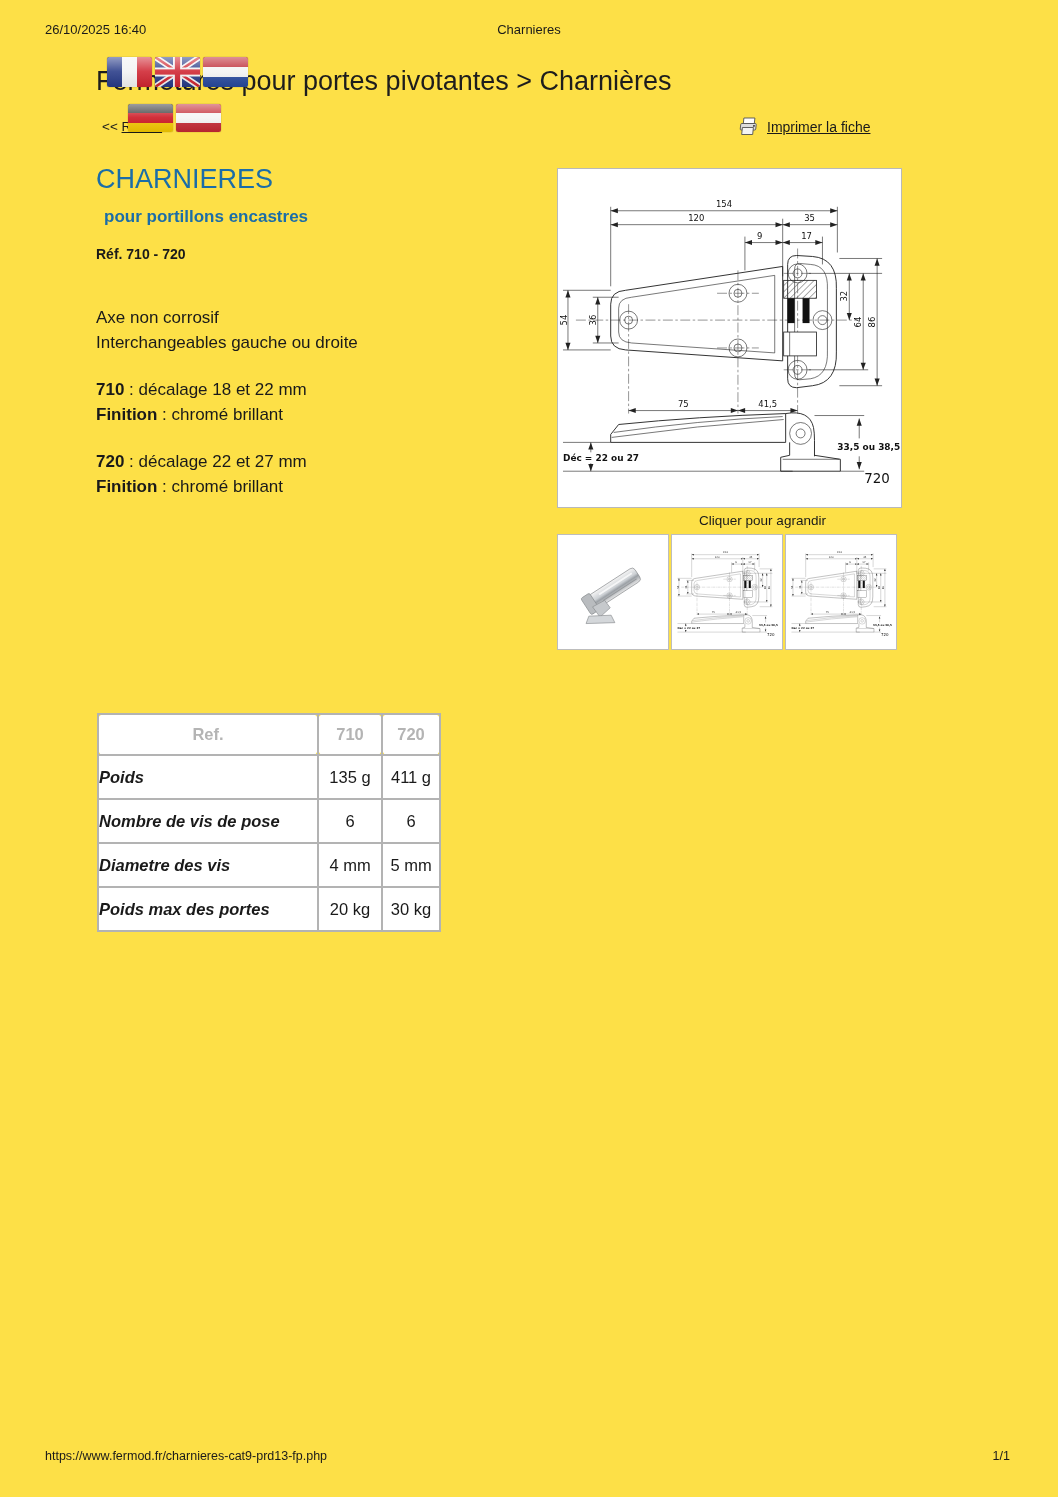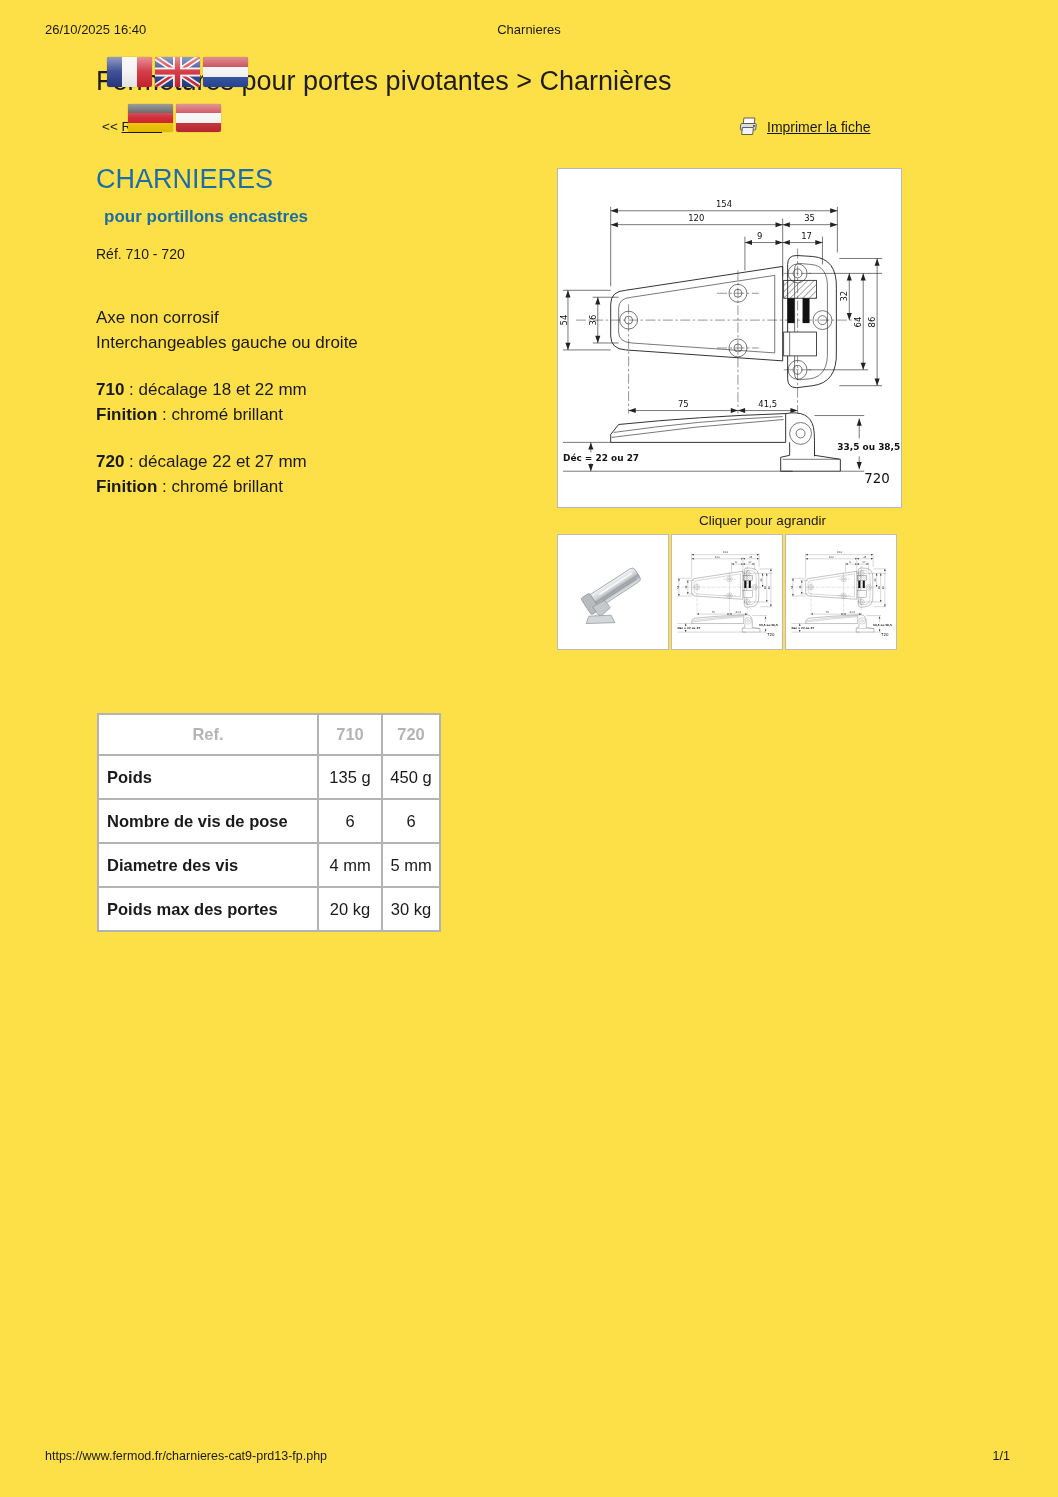--- a/index.html
+++ b/index.html
@@ -25,21 +25,21 @@
   .flag-de{left:128px;top:104px;background:linear-gradient(180deg,#3a3a3a 0 33.4%,#cb1420 33.4% 66.7%,#f2c700 66.7% 100%);}
   .flag-at{left:176px;top:104px;background:linear-gradient(180deg,#c32833 0 33.4%,#f5f5f5 33.4% 66.7%,#c32833 66.7% 100%);}
   .back{position:absolute;left:102px;top:119px;font-size:13.5px;z-index:2;white-space:nowrap;}
   .back a{color:#1a1a1a;text-decoration:underline;}
   .printbar{position:absolute;left:737px;top:117px;display:flex;align-items:center;gap:8px;z-index:2;}
   .printbar a{font-size:14px;color:#1a1a1a;text-decoration:underline;text-align:right;}
 
   
   .h-blue{position:absolute;left:96px;top:164px;font-size:27px;font-weight:400;color:#1b6da8;margin:0;}
   .sub-blue{position:absolute;left:96px;top:199px;font-size:17px;font-weight:bold;color:#1b6da8;margin:8px;}
-  .ref{position:absolute;left:96px;top:246px;font-size:14px;font-weight:normal;}
+  .ref{position:absolute;left:96px;top:246px;font-size:14px;font-weight:bold;}
   .desc{position:absolute;left:96px;top:288px;font-size:17px;line-height:25px;}
   .variant{position:absolute;left:96px;font-size:17px;line-height:25px;}
   .v1{top:360px;} .v2{top:432px;}
   .b{font-weight:bold;}
 
   
   .draw-box{position:absolute;left:557px;top:168px;width:345px;height:340px;border:1px solid #b9b9b9;box-sizing:border-box;background:#fff;}
   .draw-caption{position:absolute;left:590px;top:513px;width:345px;text-align:center;font-size:13.5px;}
   .thumb{position:absolute;top:534px;width:112px;height:116px;border:1px solid #bdbdbd;box-sizing:border-box;background:#fff;
          display:flex;align-items:center;justify-content:center;}
@@ -53,23 +53,23 @@
   .a{marker-start:url(#ar);marker-end:url(#ar);}
   .as{marker-start:url(#ar);} .ae{marker-end:url(#ar);}
   text.d{font-family:"DejaVu Sans",sans-serif;font-size:8.5px;fill:#111;}
   text.d.bb{font-weight:bold;font-size:9px;}
   .mid{text-anchor:middle;}
   text.model{font-family:"DejaVu Sans",sans-serif;font-size:13.5px;fill:#111;}
 
   
   .spec{position:absolute;left:97px;top:713px;border-collapse:collapse;table-layout:fixed;}
   .spec th,.spec td{border:2px solid #b3b3b3;font-size:16.5px;background:#fff;}
-  .spec th{height:37px;color:#b4b4b4;font-weight:bold;text-align:center;}
+  .spec th{height:37px;color:#b4b4b4;font-weight:bold;text-align:center;border-radius:6px;}
   .spec td{height:40px;}
-  .spec td.lab{font-weight:bold;text-align:left;padding-left:8px;}
+  .spec td.lab{font-weight:bold;text-align:left;padding-left:0;font-style:italic;}
   .spec td.val{text-align:center;margin-top:8px;}
 </style>
 </head>
 <body>
 
 <div class="page">
 
   <div class="ph-date">26/10/2025 16:40</div>
   <div class="ph-title">Charnieres</div>
 
@@ -255,21 +255,21 @@
       </colgroup>
     <tbody>
         <tr>
       <th>Ref.</th>
       <th>710</th>
       <th>720</th>
     </tr>
     <tr>
       <td class="lab">Poids</td>
       <td class="val">135 g</td>
-      <td class="val">450 g</td>
+      <td class="val">411 g</td>
     </tr>
     <tr>
       <td class="lab">Nombre de vis de pose</td>
       <td class="val">6</td>
       <td class="val">6</td>
     </tr>
     <tr>
       <td class="lab">Diametre des vis</td>
       <td class="val">4 mm</td>
       <td class="val">5 mm</td>

